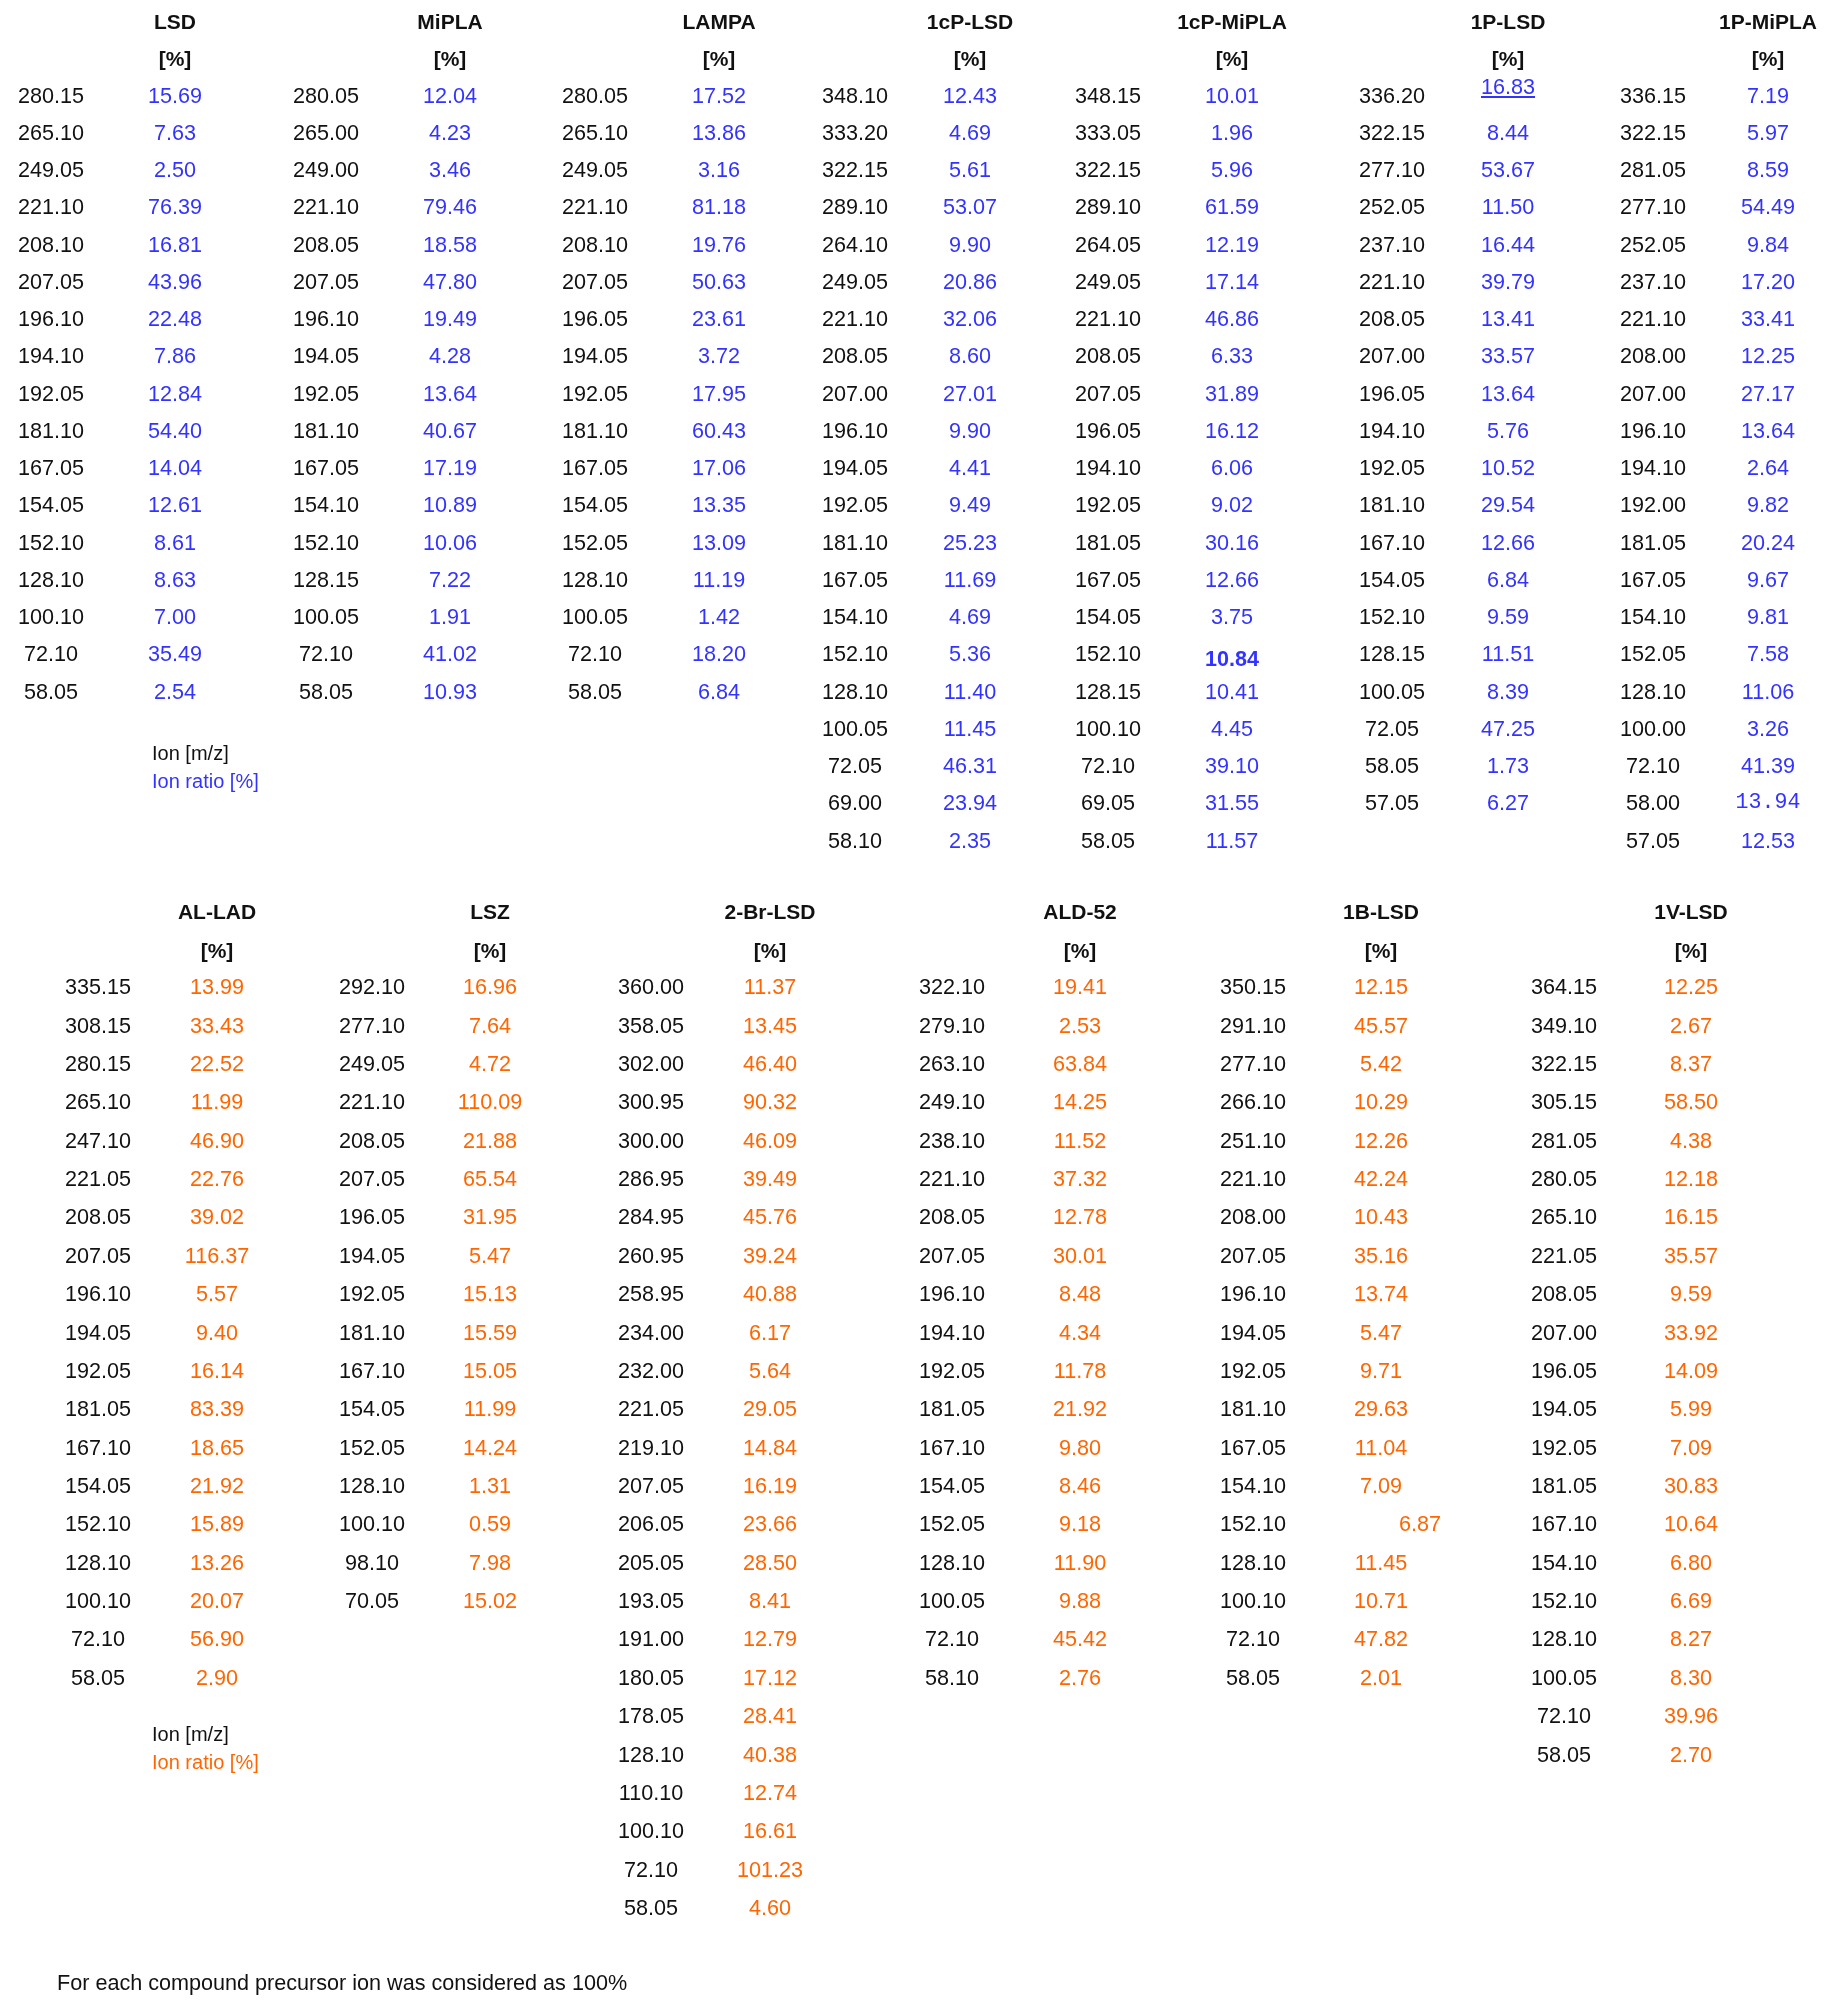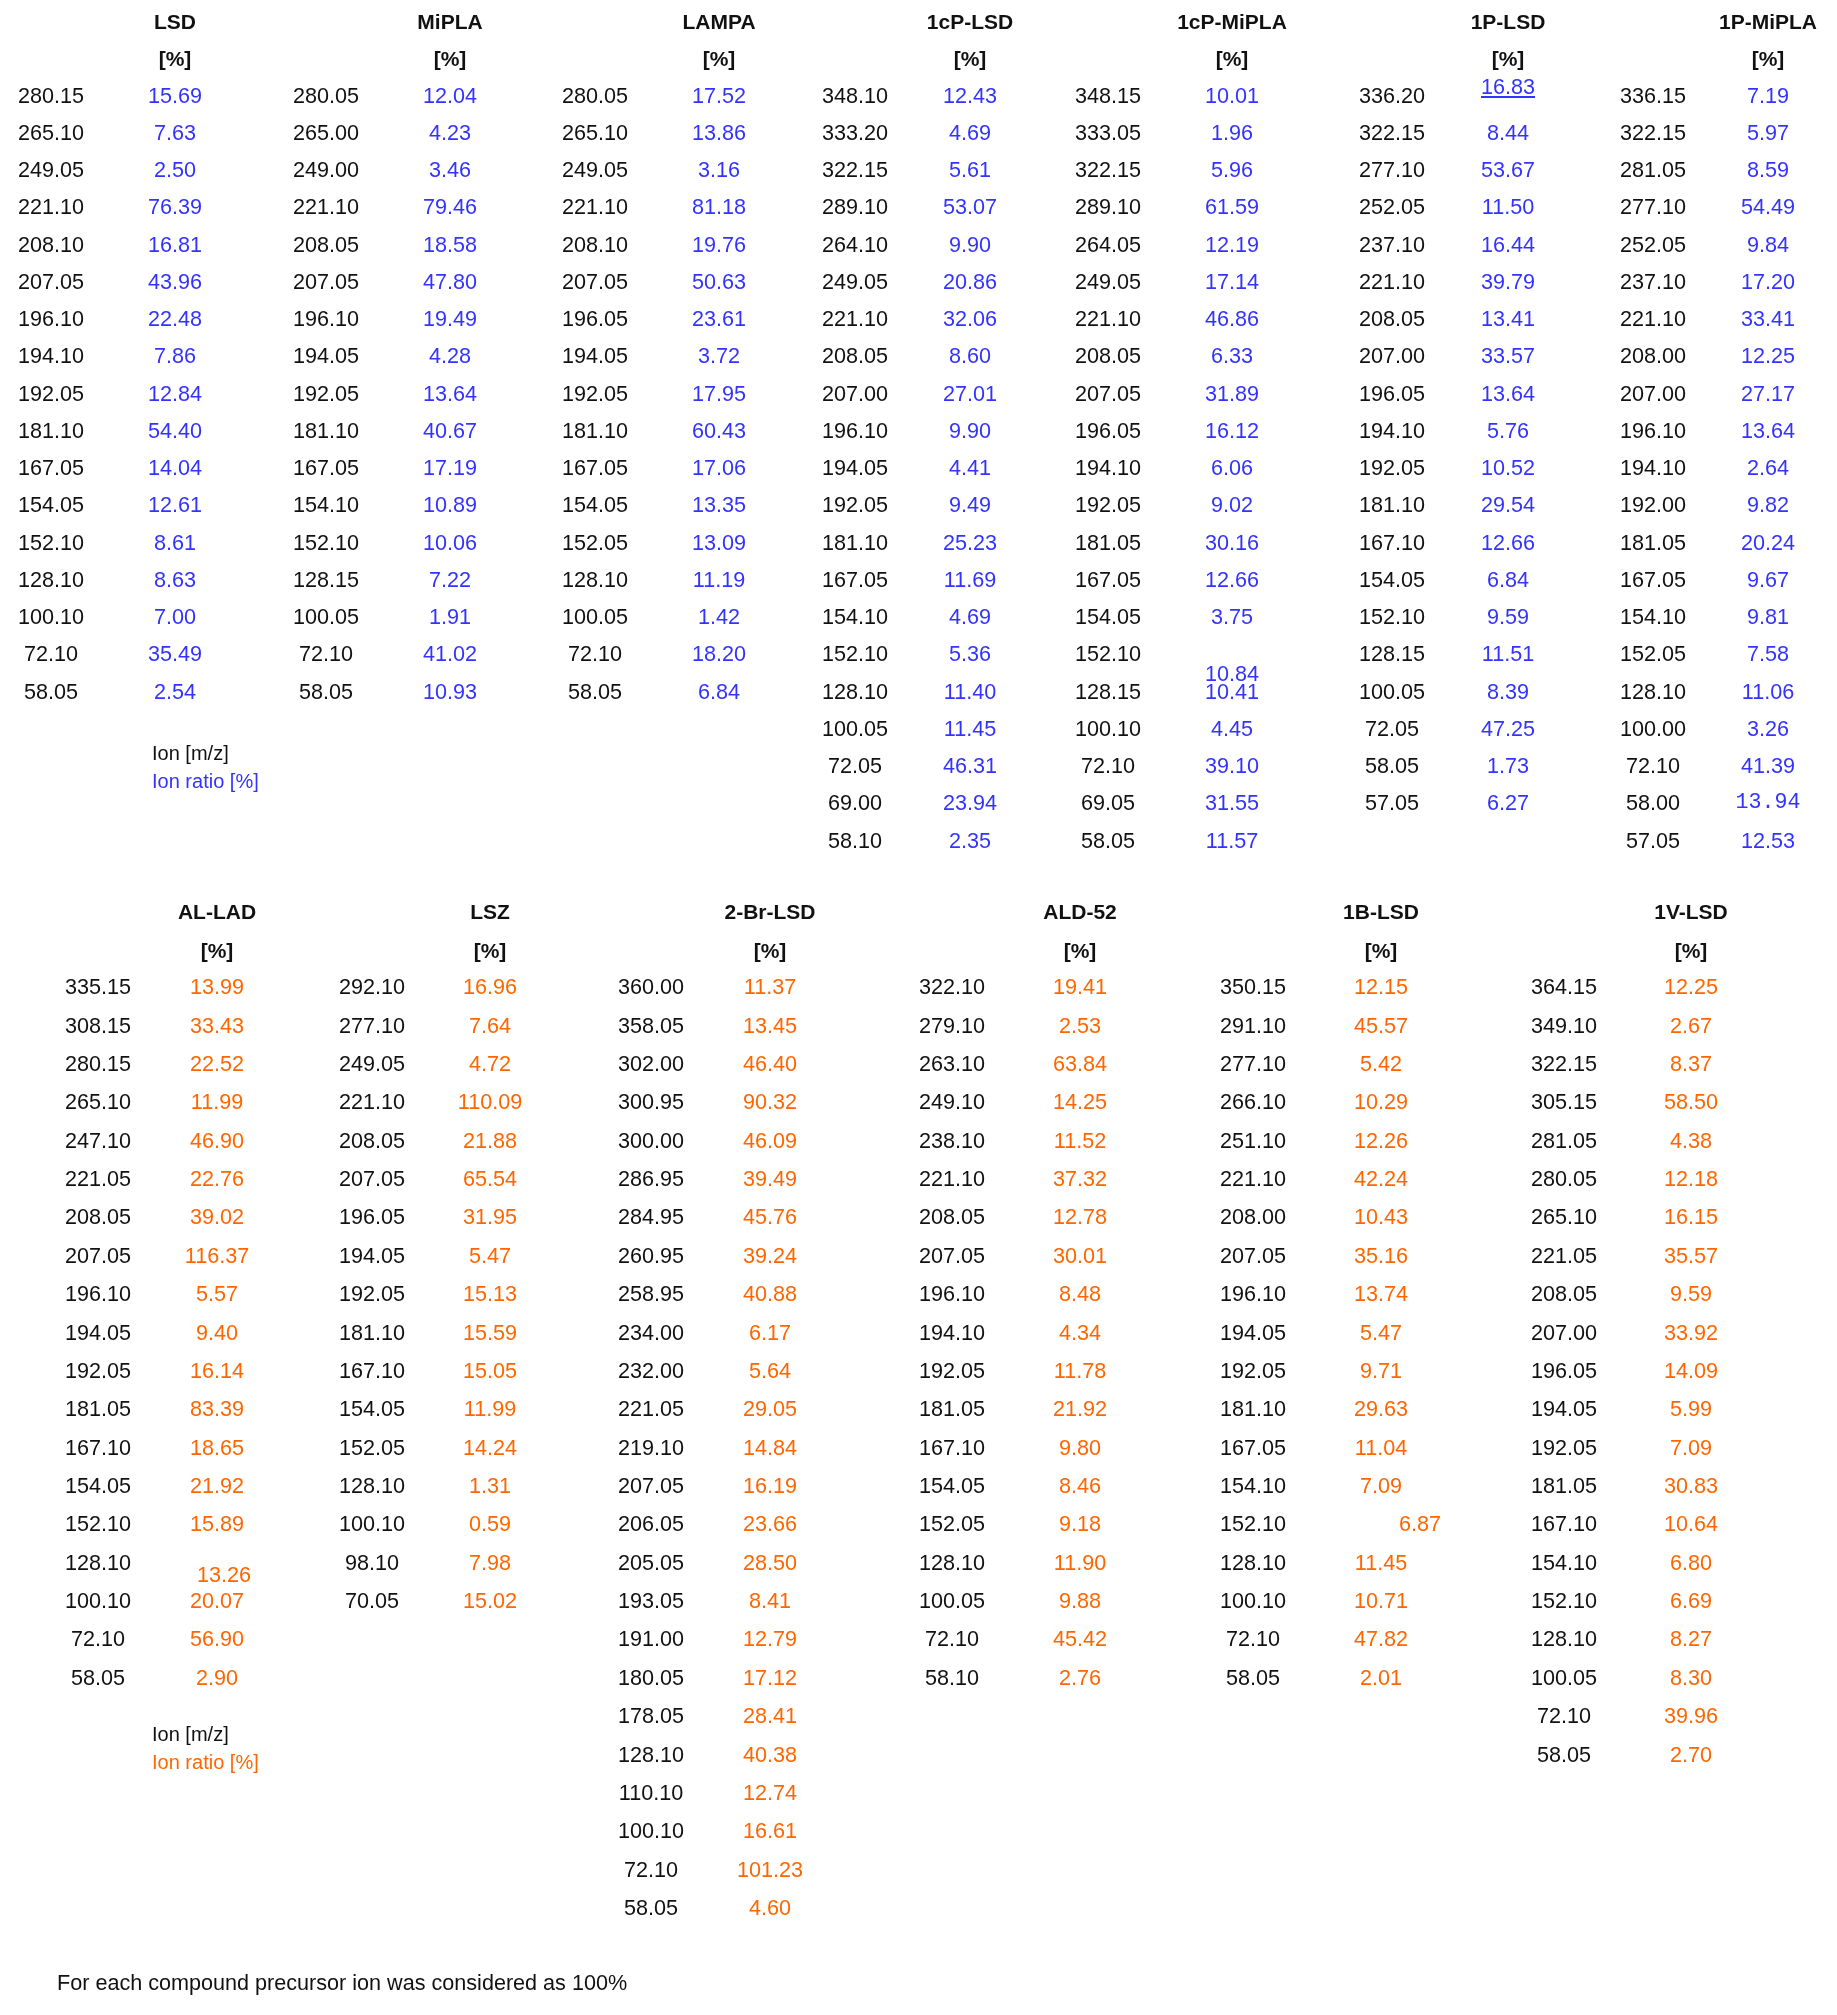--- a/index.html
+++ b/index.html
@@ -207,21 +207,21 @@
       <div class="cell ratio-blue" style="left: 1232px; top: 457px;">6.06</div>
       <div class="cell mz" style="left: 1108px; top: 494px;">192.05</div>
       <div class="cell ratio-blue" style="left: 1232px; top: 494px;">9.02</div>
       <div class="cell mz" style="left: 1108px; top: 532px;">181.05</div>
       <div class="cell ratio-blue" style="left: 1232px; top: 532px;">30.16</div>
       <div class="cell mz" style="left: 1108px; top: 569px;">167.05</div>
       <div class="cell ratio-blue" style="left: 1232px; top: 569px;">12.66</div>
       <div class="cell mz" style="left: 1108px; top: 606px;">154.05</div>
       <div class="cell ratio-blue" style="left: 1232px; top: 606px;">3.75</div>
       <div class="cell mz" style="left: 1108px; top: 643px;">152.10</div>
-      <div class="cell ratio-blue" style="left: 1232px; top: 663px;">10.84</div>
+      <div class="cell ratio-blue" style="left: 1232px; top: 648px; font-weight: bold;">10.84</div>
       <div class="cell mz" style="left: 1108px; top: 681px;">128.15</div>
       <div class="cell ratio-blue" style="left: 1232px; top: 681px;">10.41</div>
       <div class="cell mz" style="left: 1108px; top: 718px;">100.10</div>
       <div class="cell ratio-blue" style="left: 1232px; top: 718px;">4.45</div>
       <div class="cell mz" style="left: 1108px; top: 755px;">72.10</div>
       <div class="cell ratio-blue" style="left: 1232px; top: 755px;">39.10</div>
       <div class="cell mz" style="left: 1108px; top: 792px;">69.05</div>
       <div class="cell ratio-blue" style="left: 1232px; top: 792px;">31.55</div>
       <div class="cell mz" style="left: 1108px; top: 830px;">58.05</div>
       <div class="cell ratio-blue" style="left: 1232px; top: 830px;">11.57</div>
@@ -345,21 +345,21 @@
       <div class="cell ratio-orange" style="left: 217px; top: 1360px;">16.14</div>
       <div class="cell mz" style="left: 98px; top: 1398px;">181.05</div>
       <div class="cell ratio-orange" style="left: 217px; top: 1398px;">83.39</div>
       <div class="cell mz" style="left: 98px; top: 1437px;">167.10</div>
       <div class="cell ratio-orange" style="left: 217px; top: 1437px;">18.65</div>
       <div class="cell mz" style="left: 98px; top: 1475px;">154.05</div>
       <div class="cell ratio-orange" style="left: 217px; top: 1475px;">21.92</div>
       <div class="cell mz" style="left: 98px; top: 1513px;">152.10</div>
       <div class="cell ratio-orange" style="left: 217px; top: 1513px;">15.89</div>
       <div class="cell mz" style="left: 98px; top: 1552px;">128.10</div>
-      <div class="cell ratio-orange" style="left: 224px; top: 1552px; margin-top: 12px;">13.26</div>
+      <div class="cell ratio-orange" style="left: 217px; top: 1552px;">13.26</div>
       <div class="cell mz" style="left: 98px; top: 1590px;">100.10</div>
       <div class="cell ratio-orange" style="left: 217px; top: 1590px;">20.07</div>
       <div class="cell mz" style="left: 98px; top: 1628px;">72.10</div>
       <div class="cell ratio-orange" style="left: 217px; top: 1628px;">56.90</div>
       <div class="cell mz" style="left: 98px; top: 1667px;">58.05</div>
       <div class="cell ratio-orange" style="left: 217px; top: 1667px;">2.90</div>
     </div>
     <div class="col">
       <div class="hdr" style="left: 490px; top: 900px;">LSZ</div>
       <div class="pct" style="left: 490px; top: 939px;">[%]</div>

